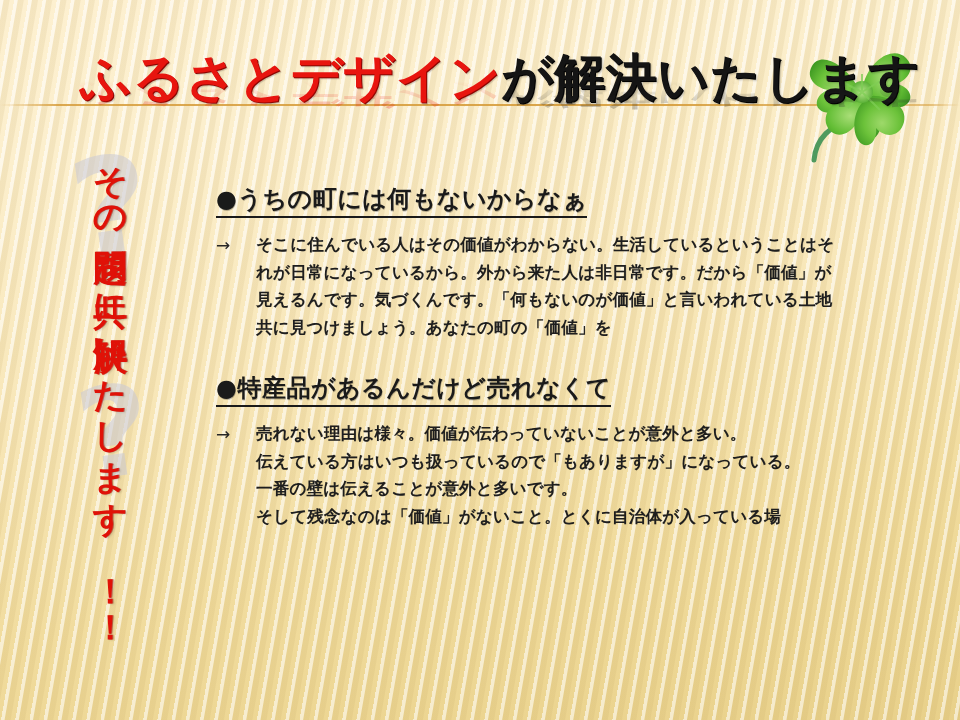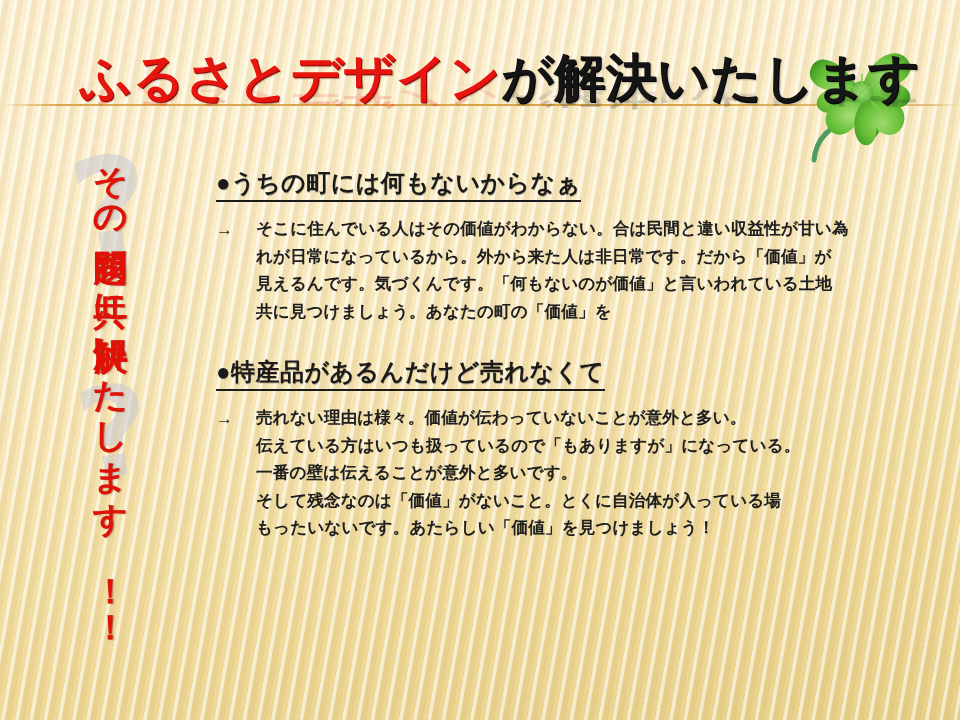--- a/index.html
+++ b/index.html
@@ -148,23 +148,22 @@
       1px 0 0 rgba(160,20,10,0.55),
       2px 1px 2px rgba(0,0,0,0.12);
     font-family: "DejaVu Sans", "Liberation Sans", sans-serif;
     white-space: nowrap;
   }
 
   
   .content {
     position: absolute;
     left: 216px;
-    top: 168px;
+    top: 184px;
     width: 716px;
-    font-family: Liberation Serif, serif;
   }
 
   .section { margin-bottom: 6px; }
 
   .section-heading {
     font-size: 24px;
     font-weight: 700;
     color: #1a1a1a;
     letter-spacing: 0.5px;
     display: inline-block;
@@ -258,38 +257,37 @@
 
   <div class="vertical-text">その問題を共に解決いたします　！！</div>
 
   <div class="content">
 
     <div class="section">
       <div class="section-heading">●うちの町には何もないからなぁ</div>
       <div class="para">
         <div class="arrow">→</div>
         <div class="para-lines">
-          <div class="line">そこに住んでいる人はその価値がわからない。合は民間と違い収益性が甘い為</div>
+          <div class="line">そこに住んでいる人はその価値がわからない。生活しているということはそ</div>
           <div class="line">れが日常になっているから。外から来た人は非日常です。だから「価値」が</div>
           <div class="line">見えるんです。気づくんです。「何もないのが価値」と言いわれている土地</div>
           <div class="line">共に見つけましょう。あなたの町の「価値」を</div>
         </div>
       </div>
     </div>
 
     <div class="gap-between-sections"></div>
 
     <div class="section">
       <div class="section-heading">●特産品があるんだけど売れなくて</div>
       <div class="para">
         <div class="arrow">→</div>
         <div class="para-lines">
           <div class="line">売れない理由は様々。価値が伝わっていないことが意外と多い。</div>
           <div class="line">伝えている方はいつも扱っているので「もありますが」になっている。</div>
           <div class="line">一番の壁は伝えることが意外と多いです。</div>
           <div class="line">そして残念なのは「価値」がないこと。とくに自治体が入っている場</div>
-          <div class="line">もったいないです。あたらしい「価値」を見つけましょう！</div>
         </div>
       </div>
     </div>
 
   </div>
 </div>
 
 </body></html>

